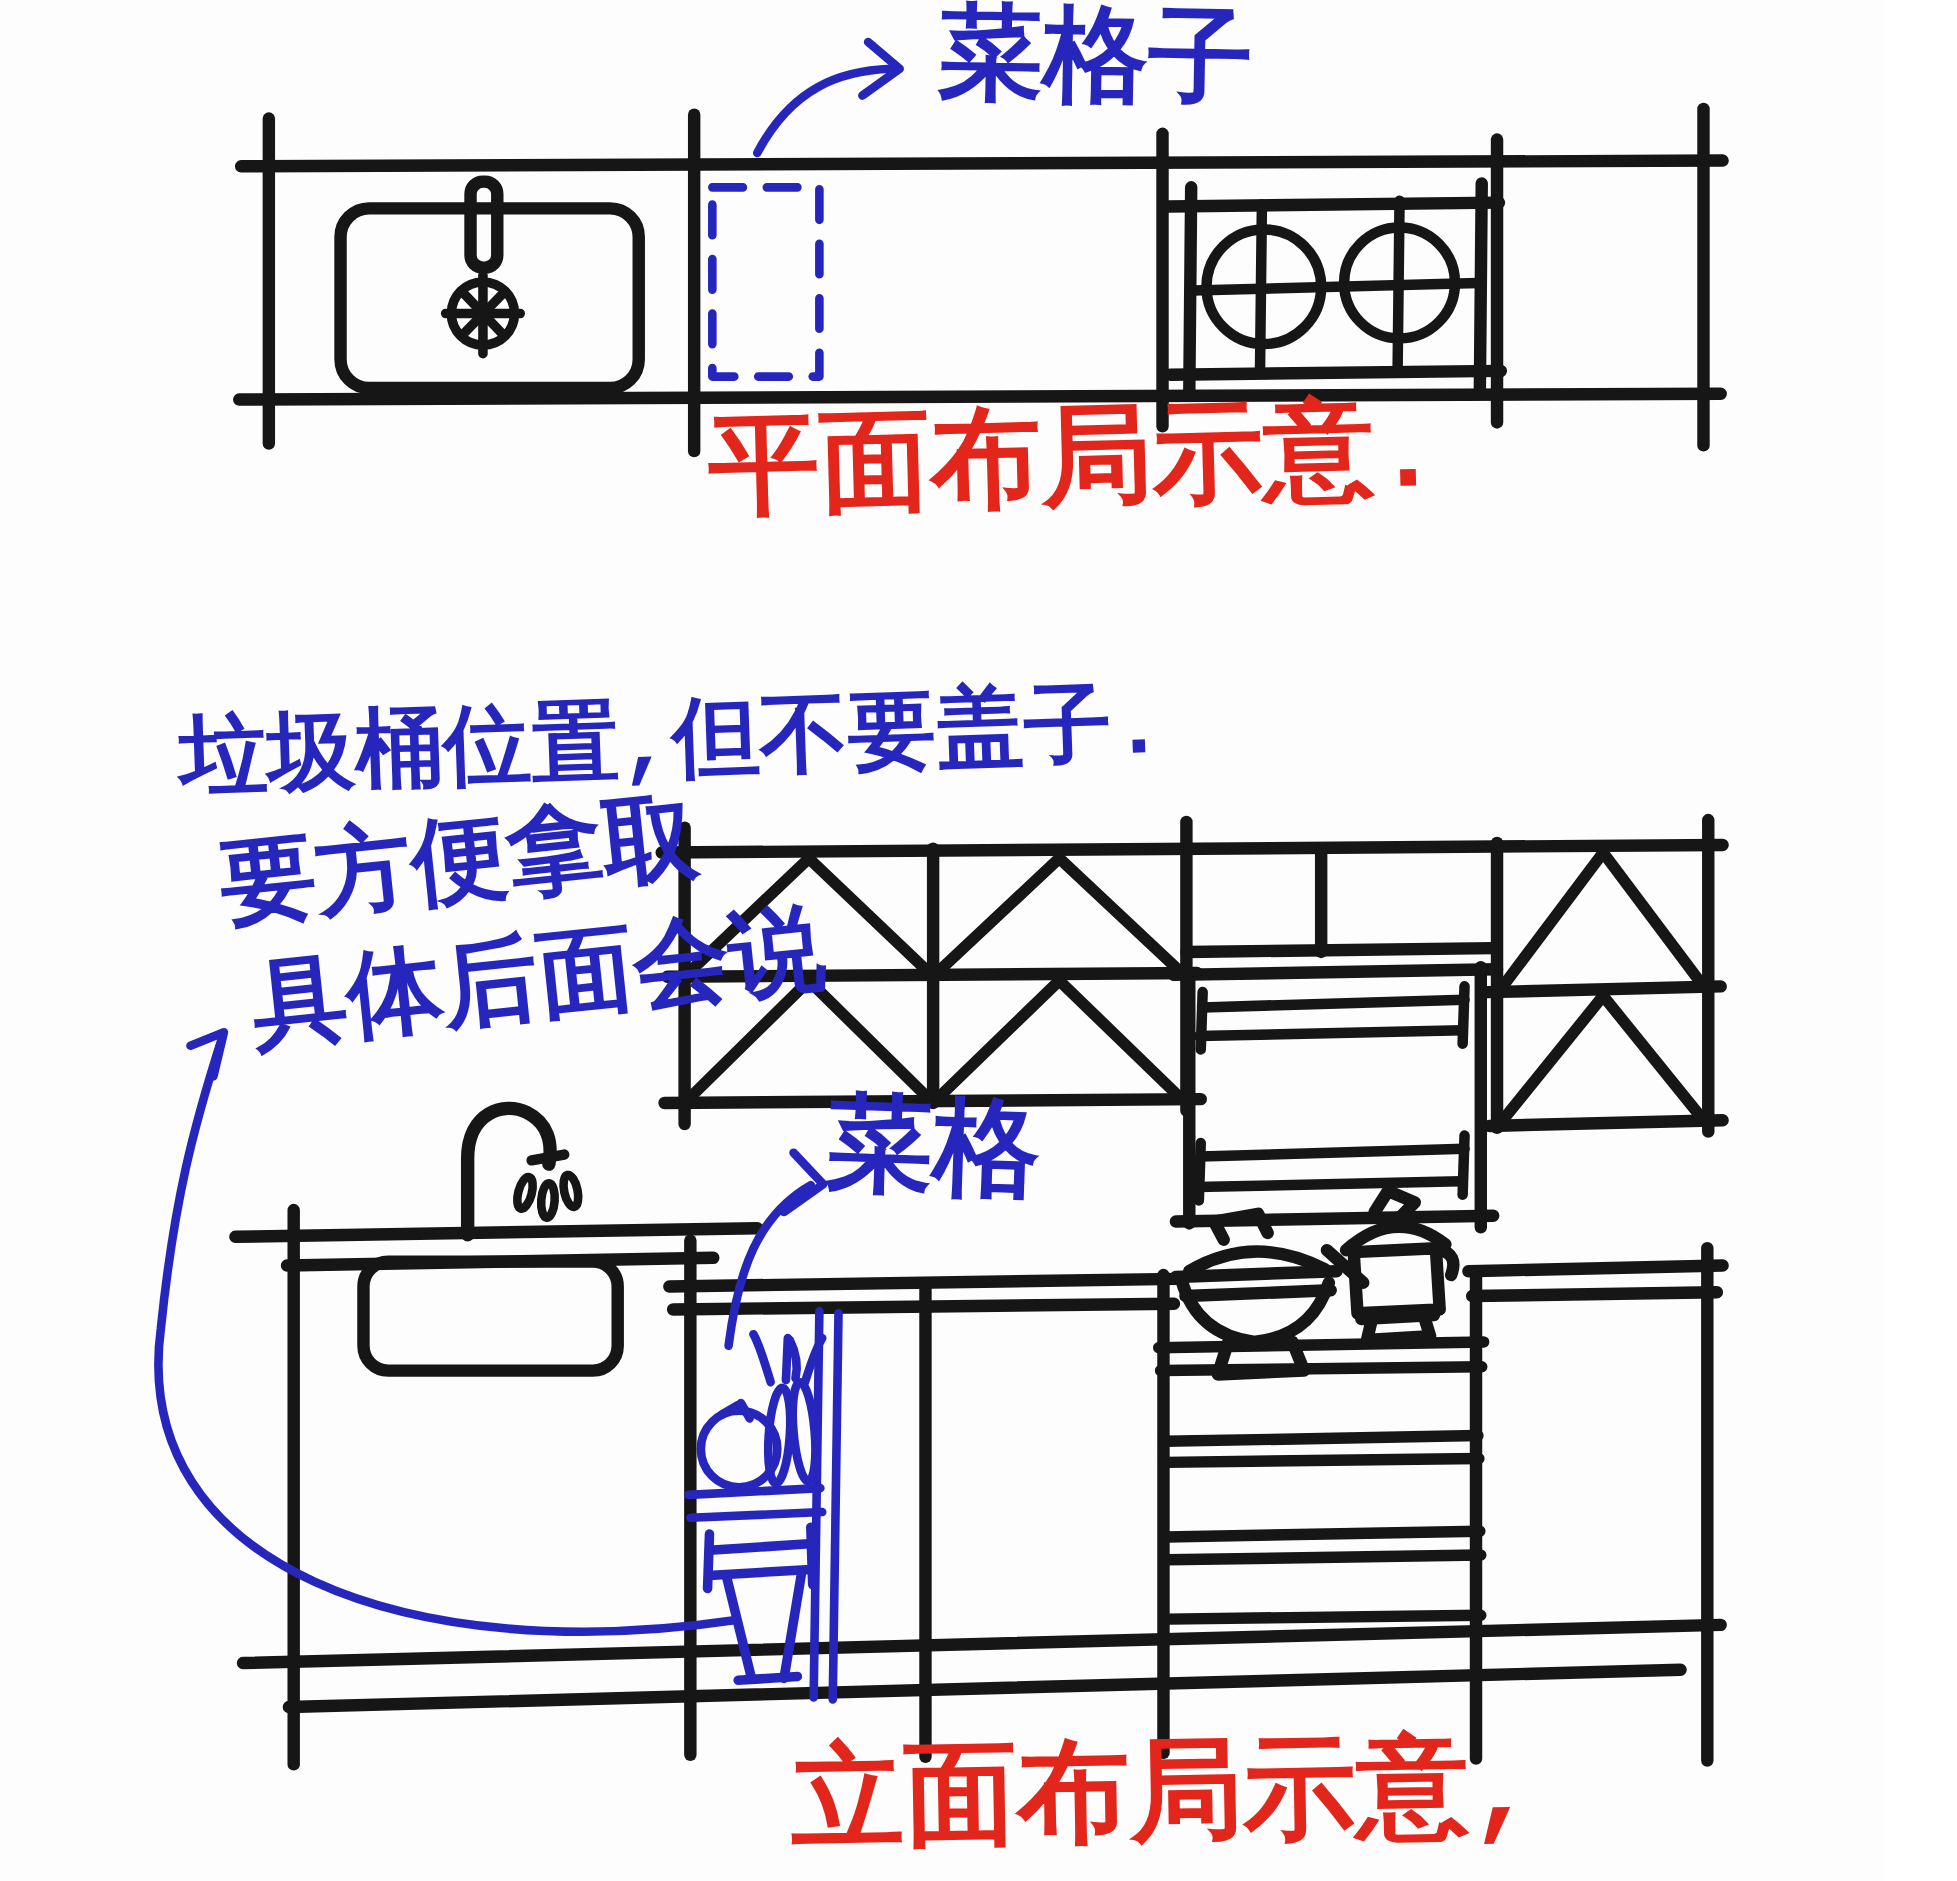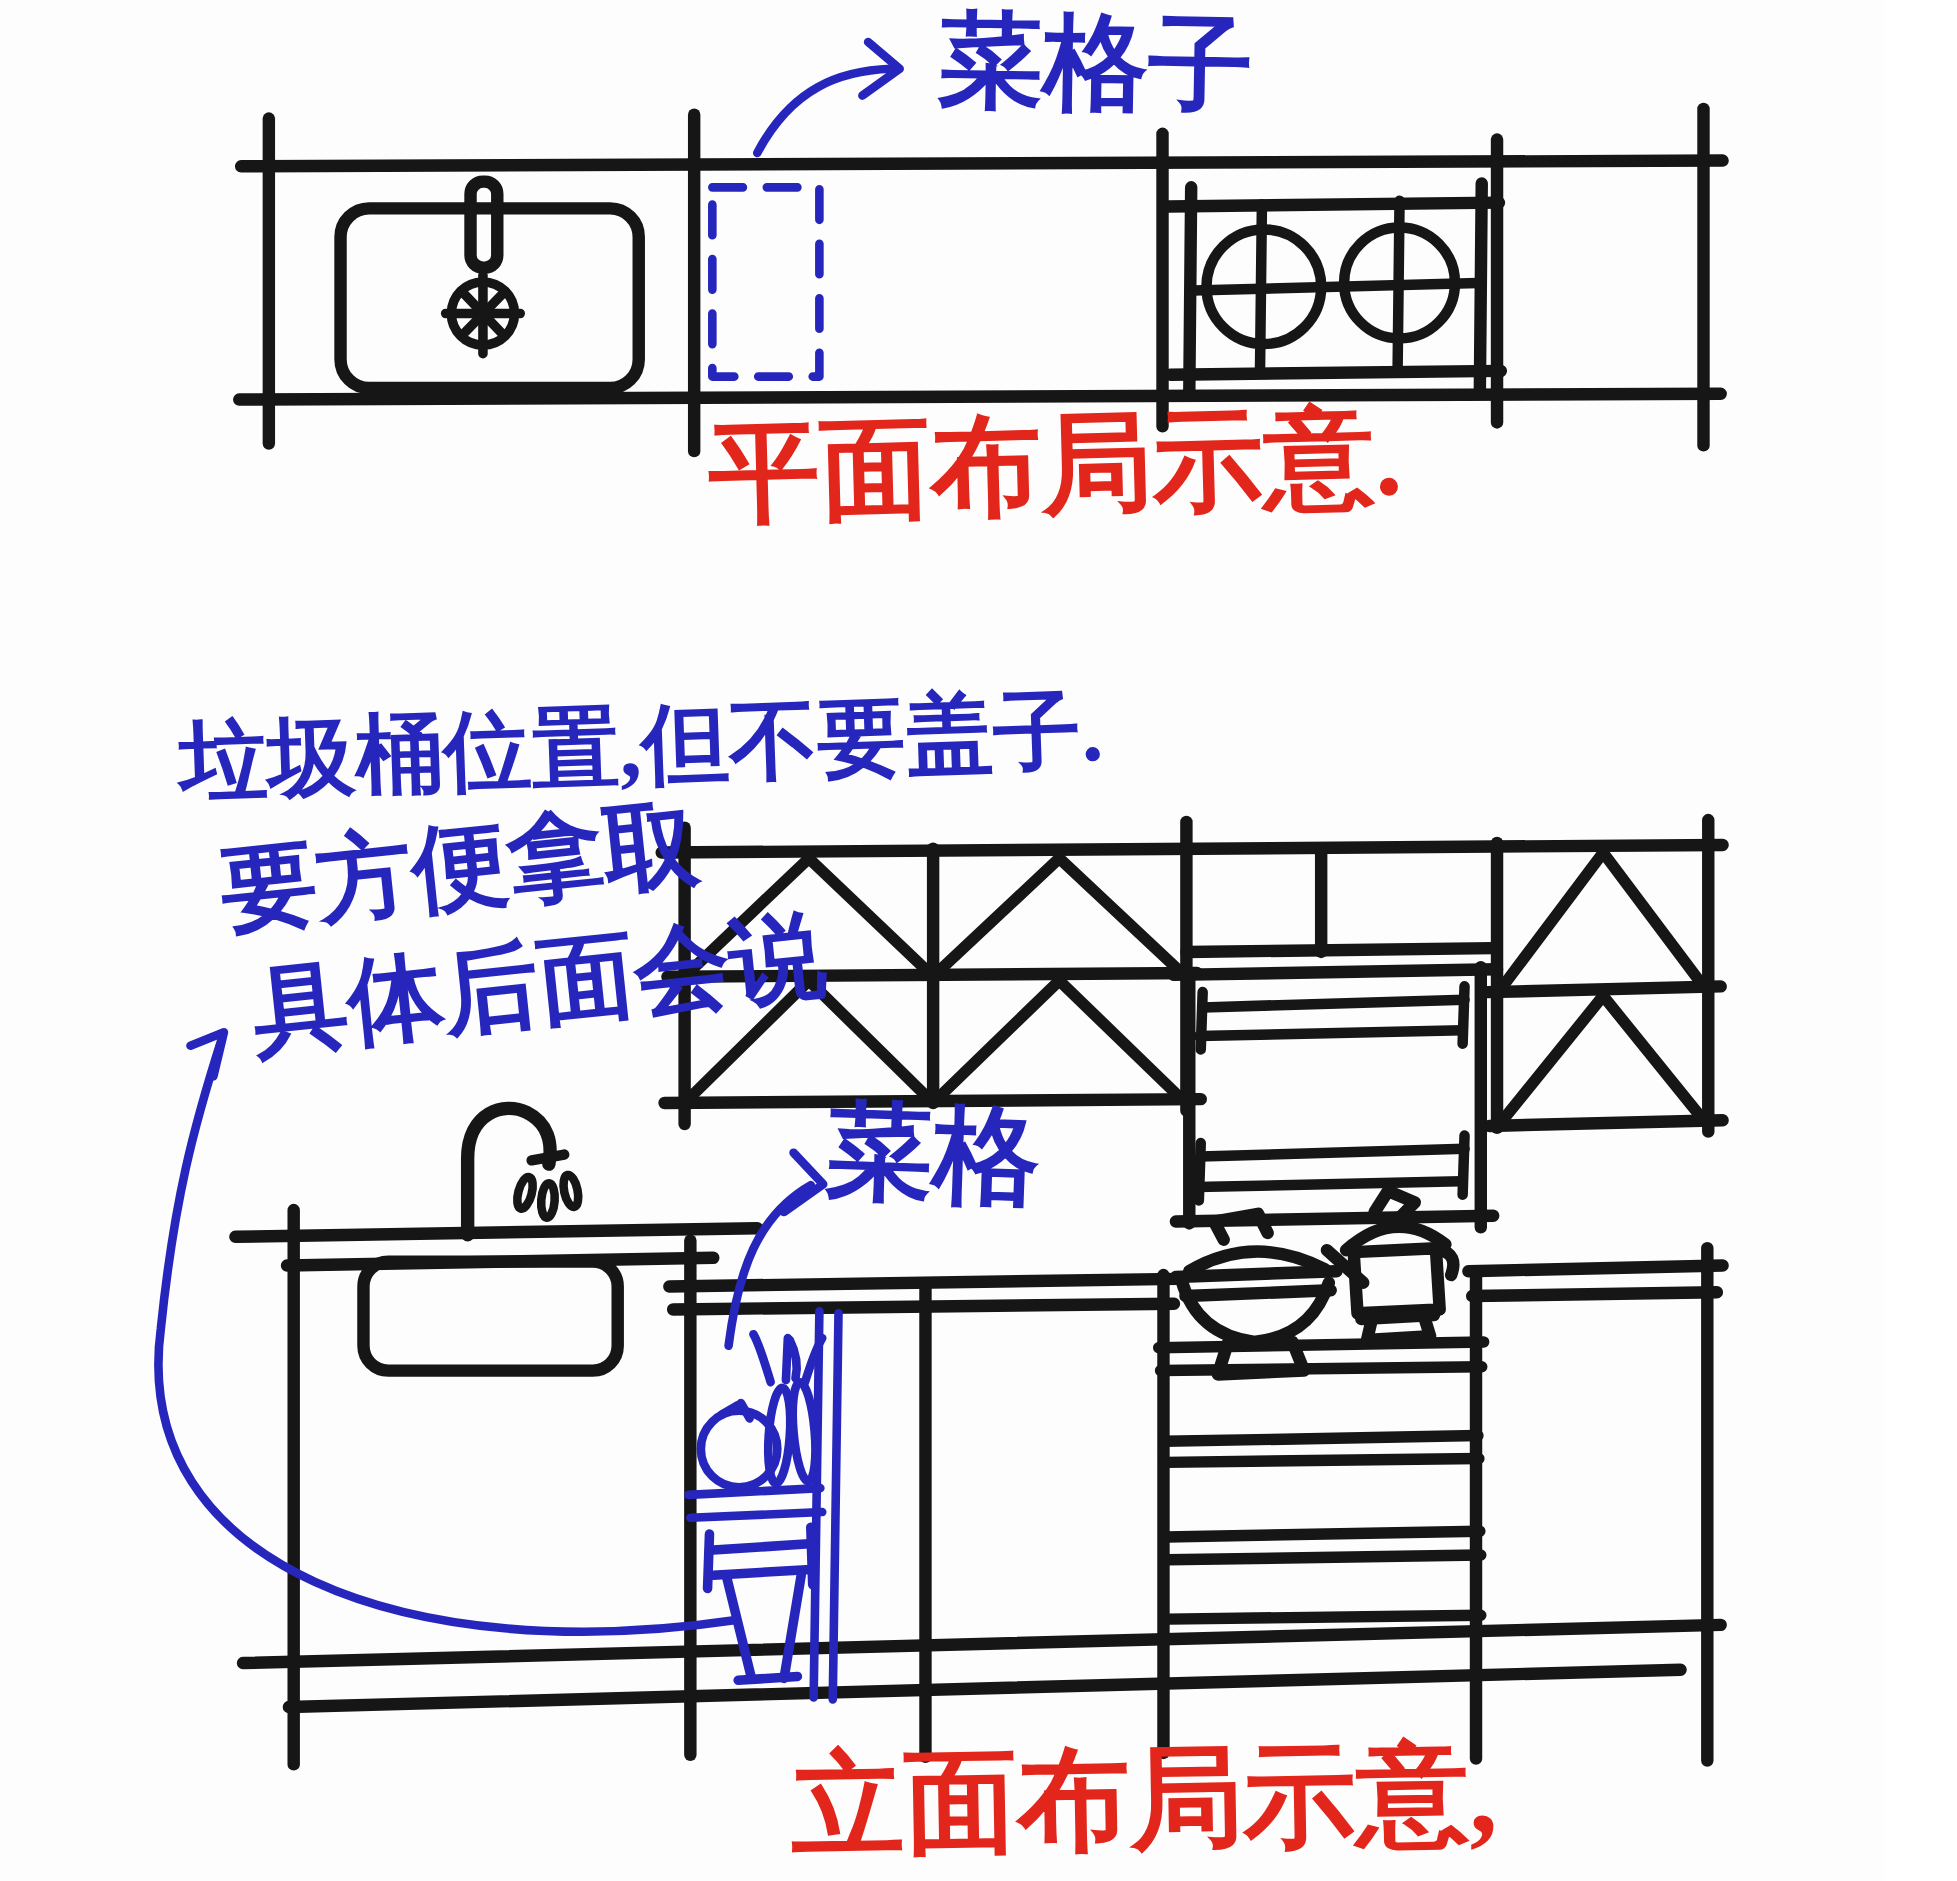--- a/index.html
+++ b/index.html
@@ -1,17 +1,17 @@
 <!DOCTYPE html>
 <html style="--ink: #161616; --blue: #2626bd; --red: #e2261b; --background: #fdfdfd;"><head>
 <meta charset="utf-8">
 <style>
   html,body{margin:0;padding:0;background:#ffffff;}
   #stage{position:relative;width:1884px;height:1881px;background:var(--background,#fff);overflow:hidden;
-         font-family:Liberation Serif, serif;}
+         font-family:Liberation Mono, monospace;}
   svg{position:absolute;left:0;top:0;}
   path,rect,circle,ellipse,polyline{fill:none;stroke-linecap:round;stroke-linejoin:round;}
   .k{stroke:var(--ink,#161616);}
   .b{stroke:var(--blue,#2626bd);}
   .label{position:absolute;font-weight:700;white-space:nowrap;transform-origin:left top;line-height:1.05;}
   .blue{color:var(--blue,#2626bd);}
   .red{color:var(--red,#e2261b);}
 </style>
 </head>
 <body>

